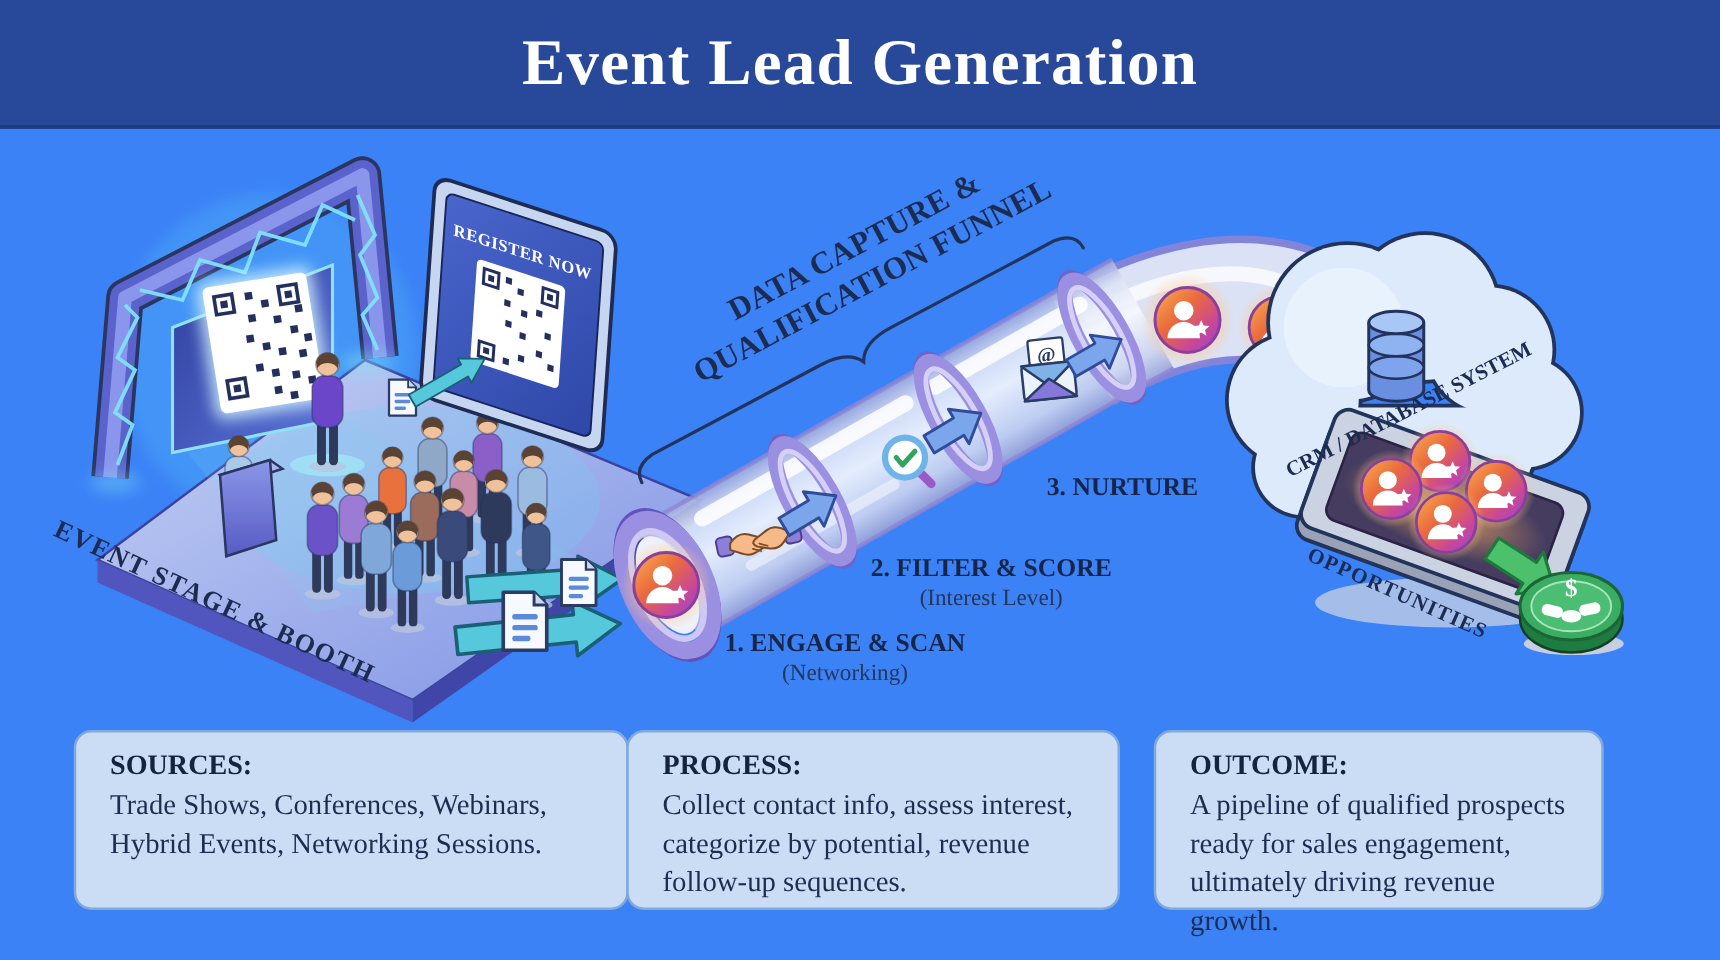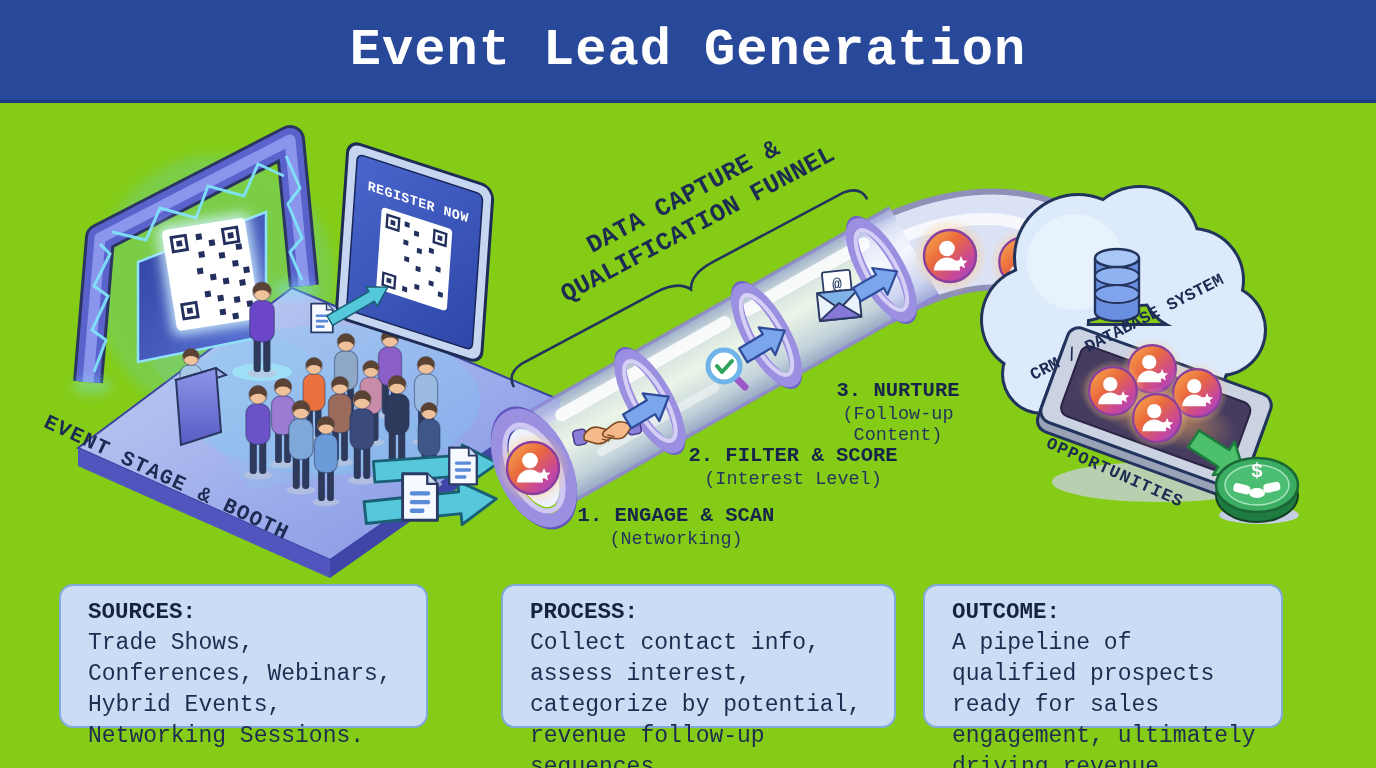--- a/index.html
+++ b/index.html
@@ -1,17 +1,17 @@
 <!DOCTYPE html>
 <html><head>
 <meta charset="utf-8">
 <style>
   html,body{margin:0;padding:0;background:#EDF1F8;}
   .page{position:relative;width:1376px;height:768px;overflow:hidden;
-        font-family:Liberation Mono, monospace;background:#84cc16;}
+        font-family:Liberation Serif, serif;background:#3b82f6;}
   
   .header{position:absolute;left:0;top:0;width:1376px;height:100px;background:#28489A;
           border-bottom:3px solid #1E3A80;display:flex;align-items:center;justify-content:center;z-index:5;}
   .header h1{margin:0;color:#FFFFFF;font-size:52px;font-weight:800;letter-spacing:1px;}
   
   .illu{position:absolute;left:0;top:0;width:1376px;height:768px;z-index:1;}
   
   .lbl{position:absolute;color:#1C2B52;font-weight:800;z-index:3;white-space:nowrap;}
   .stage-lbl{left:50px;top:411px;transform:rotate(25deg);transform-origin:0 0;
              font-size:21px;letter-spacing:1.5px;}
@@ -352,28 +352,27 @@
   <div class="step step1">
     <div class="t">1. ENGAGE &amp; SCAN</div>
     <div class="s">(Networking)</div>
   </div>
   <div class="step step2">
     <div class="t">2. FILTER &amp; SCORE</div>
     <div class="s">(Interest Level)</div>
   </div>
   <div class="step step3">
     <div class="t">3. NURTURE</div>
-    <div class="s">(Follow-up Content)</div>
   </div>
 
   <div class="lbl crm-lbl">CRM / DATABASE SYSTEM</div>
   <div class="lbl opp-lbl">OPPORTUNITIES</div>
 
   <section>
-    <article class="card" style="left:59px;width:369px;">
+    <article class="card" style="left:59px;width:444px;">
       <h2>SOURCES:</h2>
       <p>Trade Shows, Conferences, Webinars, Hybrid Events, Networking Sessions.</p>
     </article>
     <article class="card" style="left:501px;width:395px;">
       <h2>PROCESS:</h2>
       <p>Collect contact info, assess interest, categorize by potential, revenue follow-up sequences.</p>
     </article>
     <article class="card" style="left:923px;width:360px;">
       <h2>OUTCOME:</h2>
       <p>A pipeline of qualified prospects ready for sales engagement, ultimately driving revenue growth.</p>

